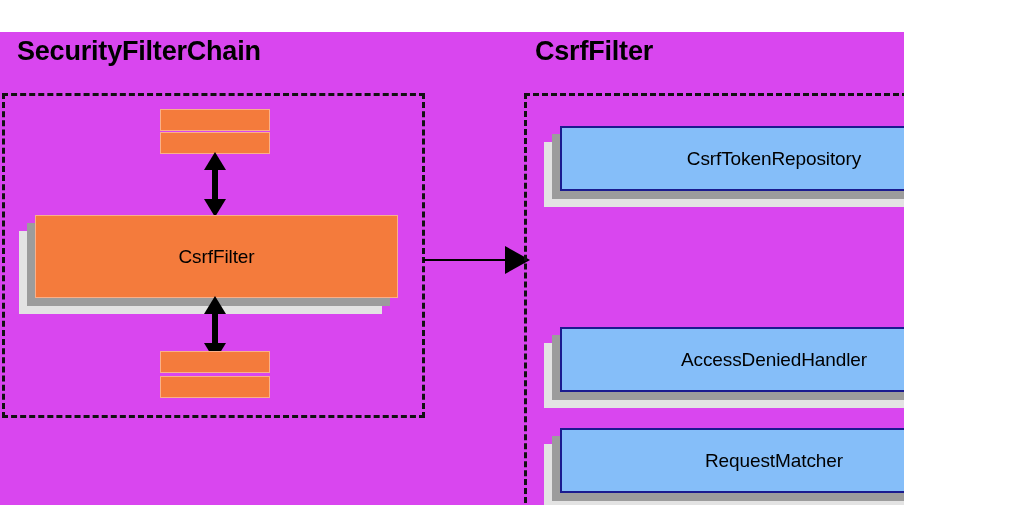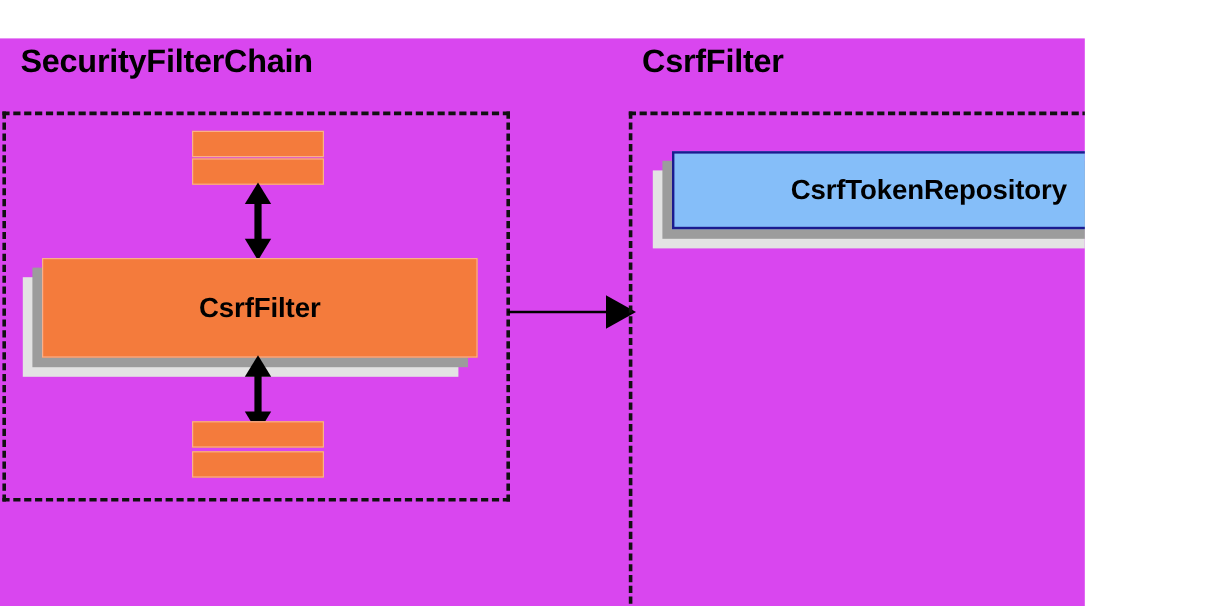--- a/index.html
+++ b/index.html
@@ -71,22 +71,22 @@
     width: 100%;  height: 100%;
   }
   .box .face {
     left: 0; top: 0;
     width: 100%; height: 100%;
     display: flex;
     align-items: center;
     justify-content: center;
   }
   .box .label {
-    font-size: 23px;
-    font-weight: bold;
+    font-size: 19px;
+    font-weight: normal;
     color: #000000;
     white-space: nowrap;
     line-height: 1;
     letter-spacing: -0.1px;
     text-align: right;
   }
 
   
   .box.orange .face {
     background: #f47b3c;
@@ -158,15 +158,29 @@
 
   <div class="box blue" style="left:560px; top:94px; width:428px; height:65px;">
     <div class="shadow-far"></div>
     <div class="shadow-near"></div>
     <div class="face">
       <span class="label">CsrfTokenRepository</span>
     </div>
   </div>
 
 
+  <div class="box blue" style="left:560px; top:295px; width:428px; height:65px;">
+    <div class="shadow-far"></div>
+    <div class="shadow-near"></div>
+    <div class="face">
+      <span class="label">AccessDeniedHandler</span>
+    </div>
+  </div>
 
+  <div class="box blue" style="left:560px; top:396px; width:428px; height:65px;">
+    <div class="shadow-far"></div>
+    <div class="shadow-near"></div>
+    <div class="face">
+      <span class="label">RequestMatcher</span>
+    </div>
+  </div>
 
 </div>
 
 </body></html>

